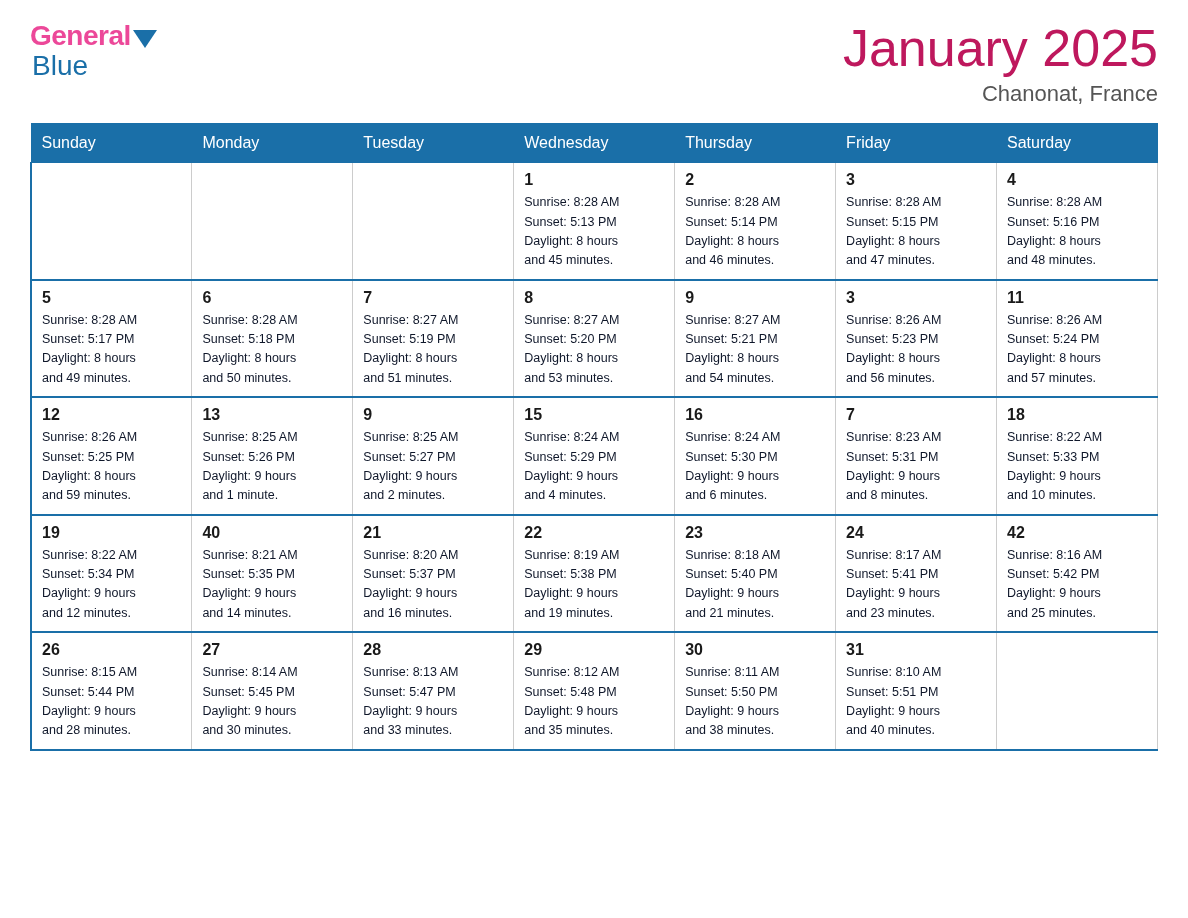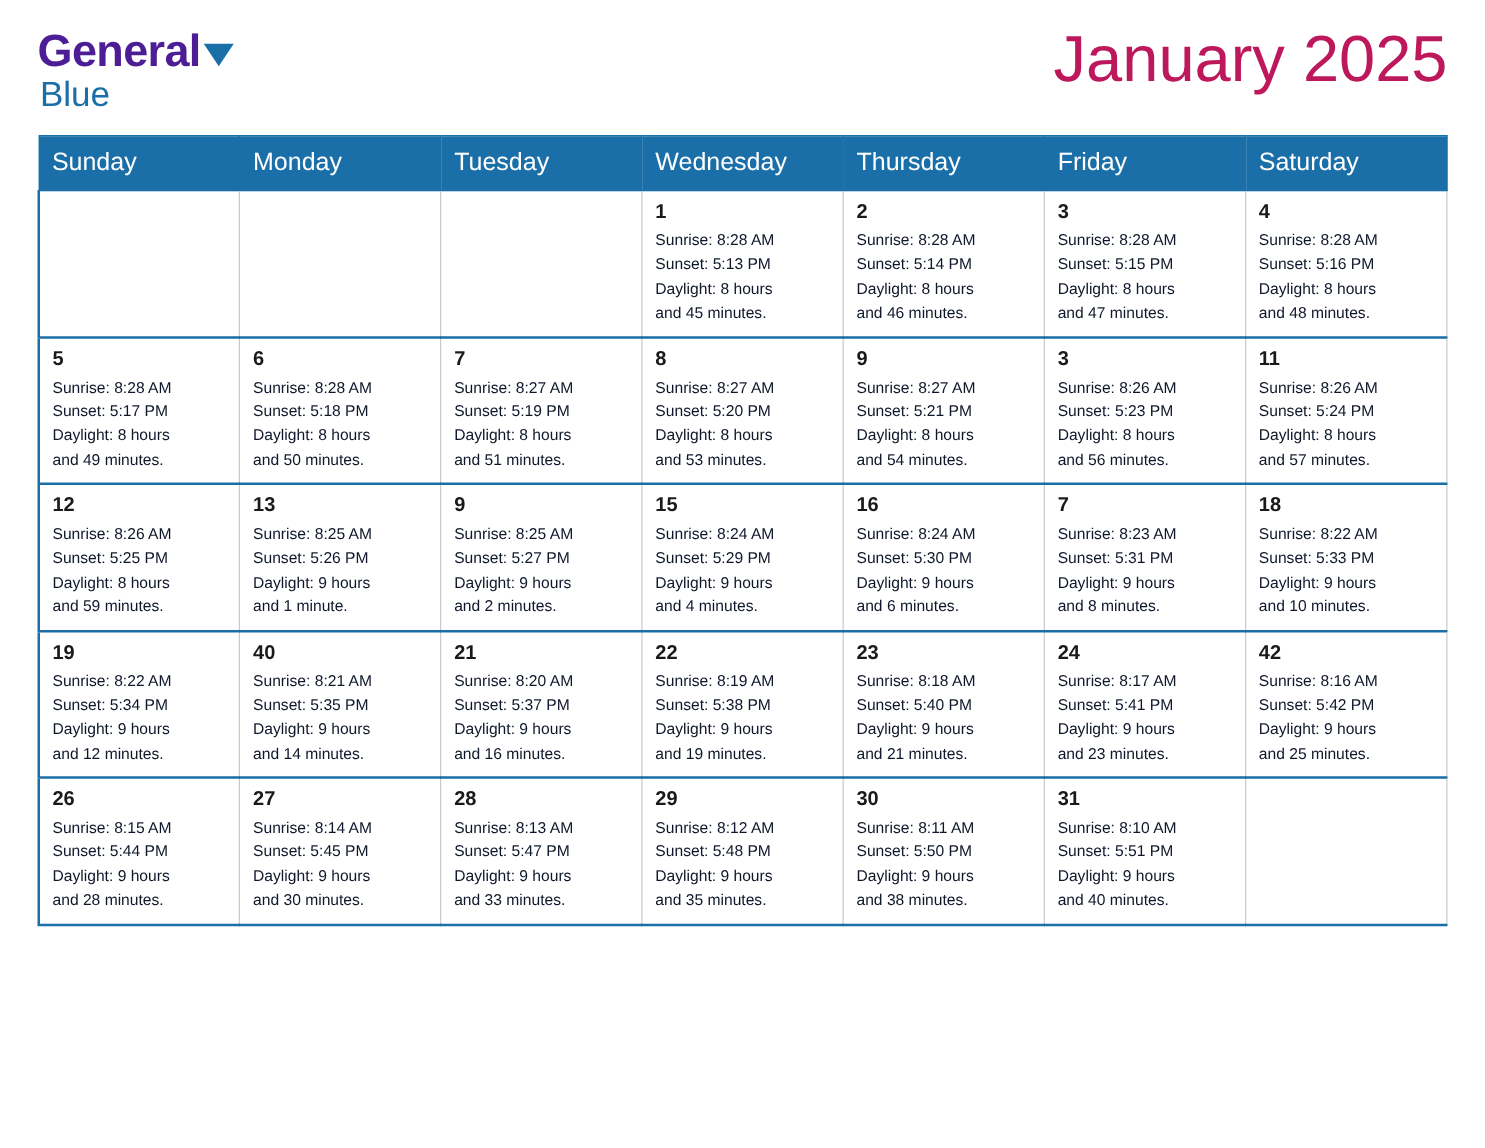--- a/index.html
+++ b/index.html
@@ -20,23 +20,23 @@
     .logo {
       display: flex;
       flex-direction: column;
       align-items: flex-start;
     }
     .logo-top {
       display: flex;
       align-items: center;
     }
     .logo-general {
-      font-size: 36px;
+      font-size: 28px;
       font-weight: bold;
-      color: #4c1d95;
+      color: #ec4899;
       letter-spacing: -0.5px;
     }
     .logo-triangle {
       width: 0;
       height: 0;
       border-left: 12px solid transparent;
       border-right: 12px solid transparent;
       border-top: 18px solid #1a6fa8;
       margin-left: 2px;
       margin-top: 6px;
@@ -65,21 +65,21 @@
     table {
       width: 100%;
       border-collapse: collapse;
       table-layout: fixed;
     }
     thead tr th {
       background-color: #1a6fa8;
       color: #fff;
       text-align: left;
       padding: 10px 10px;
-      font-size: 20px;
+      font-size: 16px;
       font-weight: normal;
       border: 1px solid #1a6fa8;
     }
     tbody tr td {
       vertical-align: top;
       padding: 8px 10px;
       border: 1px solid #ccc;
       font-size: 12.5px;
       color: #333;
       height: 115px;
@@ -117,20 +117,21 @@
 <div class="header-area">
   <div class="logo">
     <div class="logo-top">
       <span class="logo-general">General</span>
       <div class="logo-triangle"></div>
     </div>
     <span class="logo-blue">Blue</span>
   </div>
   <div class="title-area">
     <div class="calendar-title">January 2025</div>
+    <div class="calendar-subtitle">Chanonat, France</div>
   </div>
 </div>
 
 <table>
   <thead>
     <tr>
     <th>Sunday</th>
         <th>Monday</th>
         <th>Tuesday</th>
         <th>Wednesday</th>

